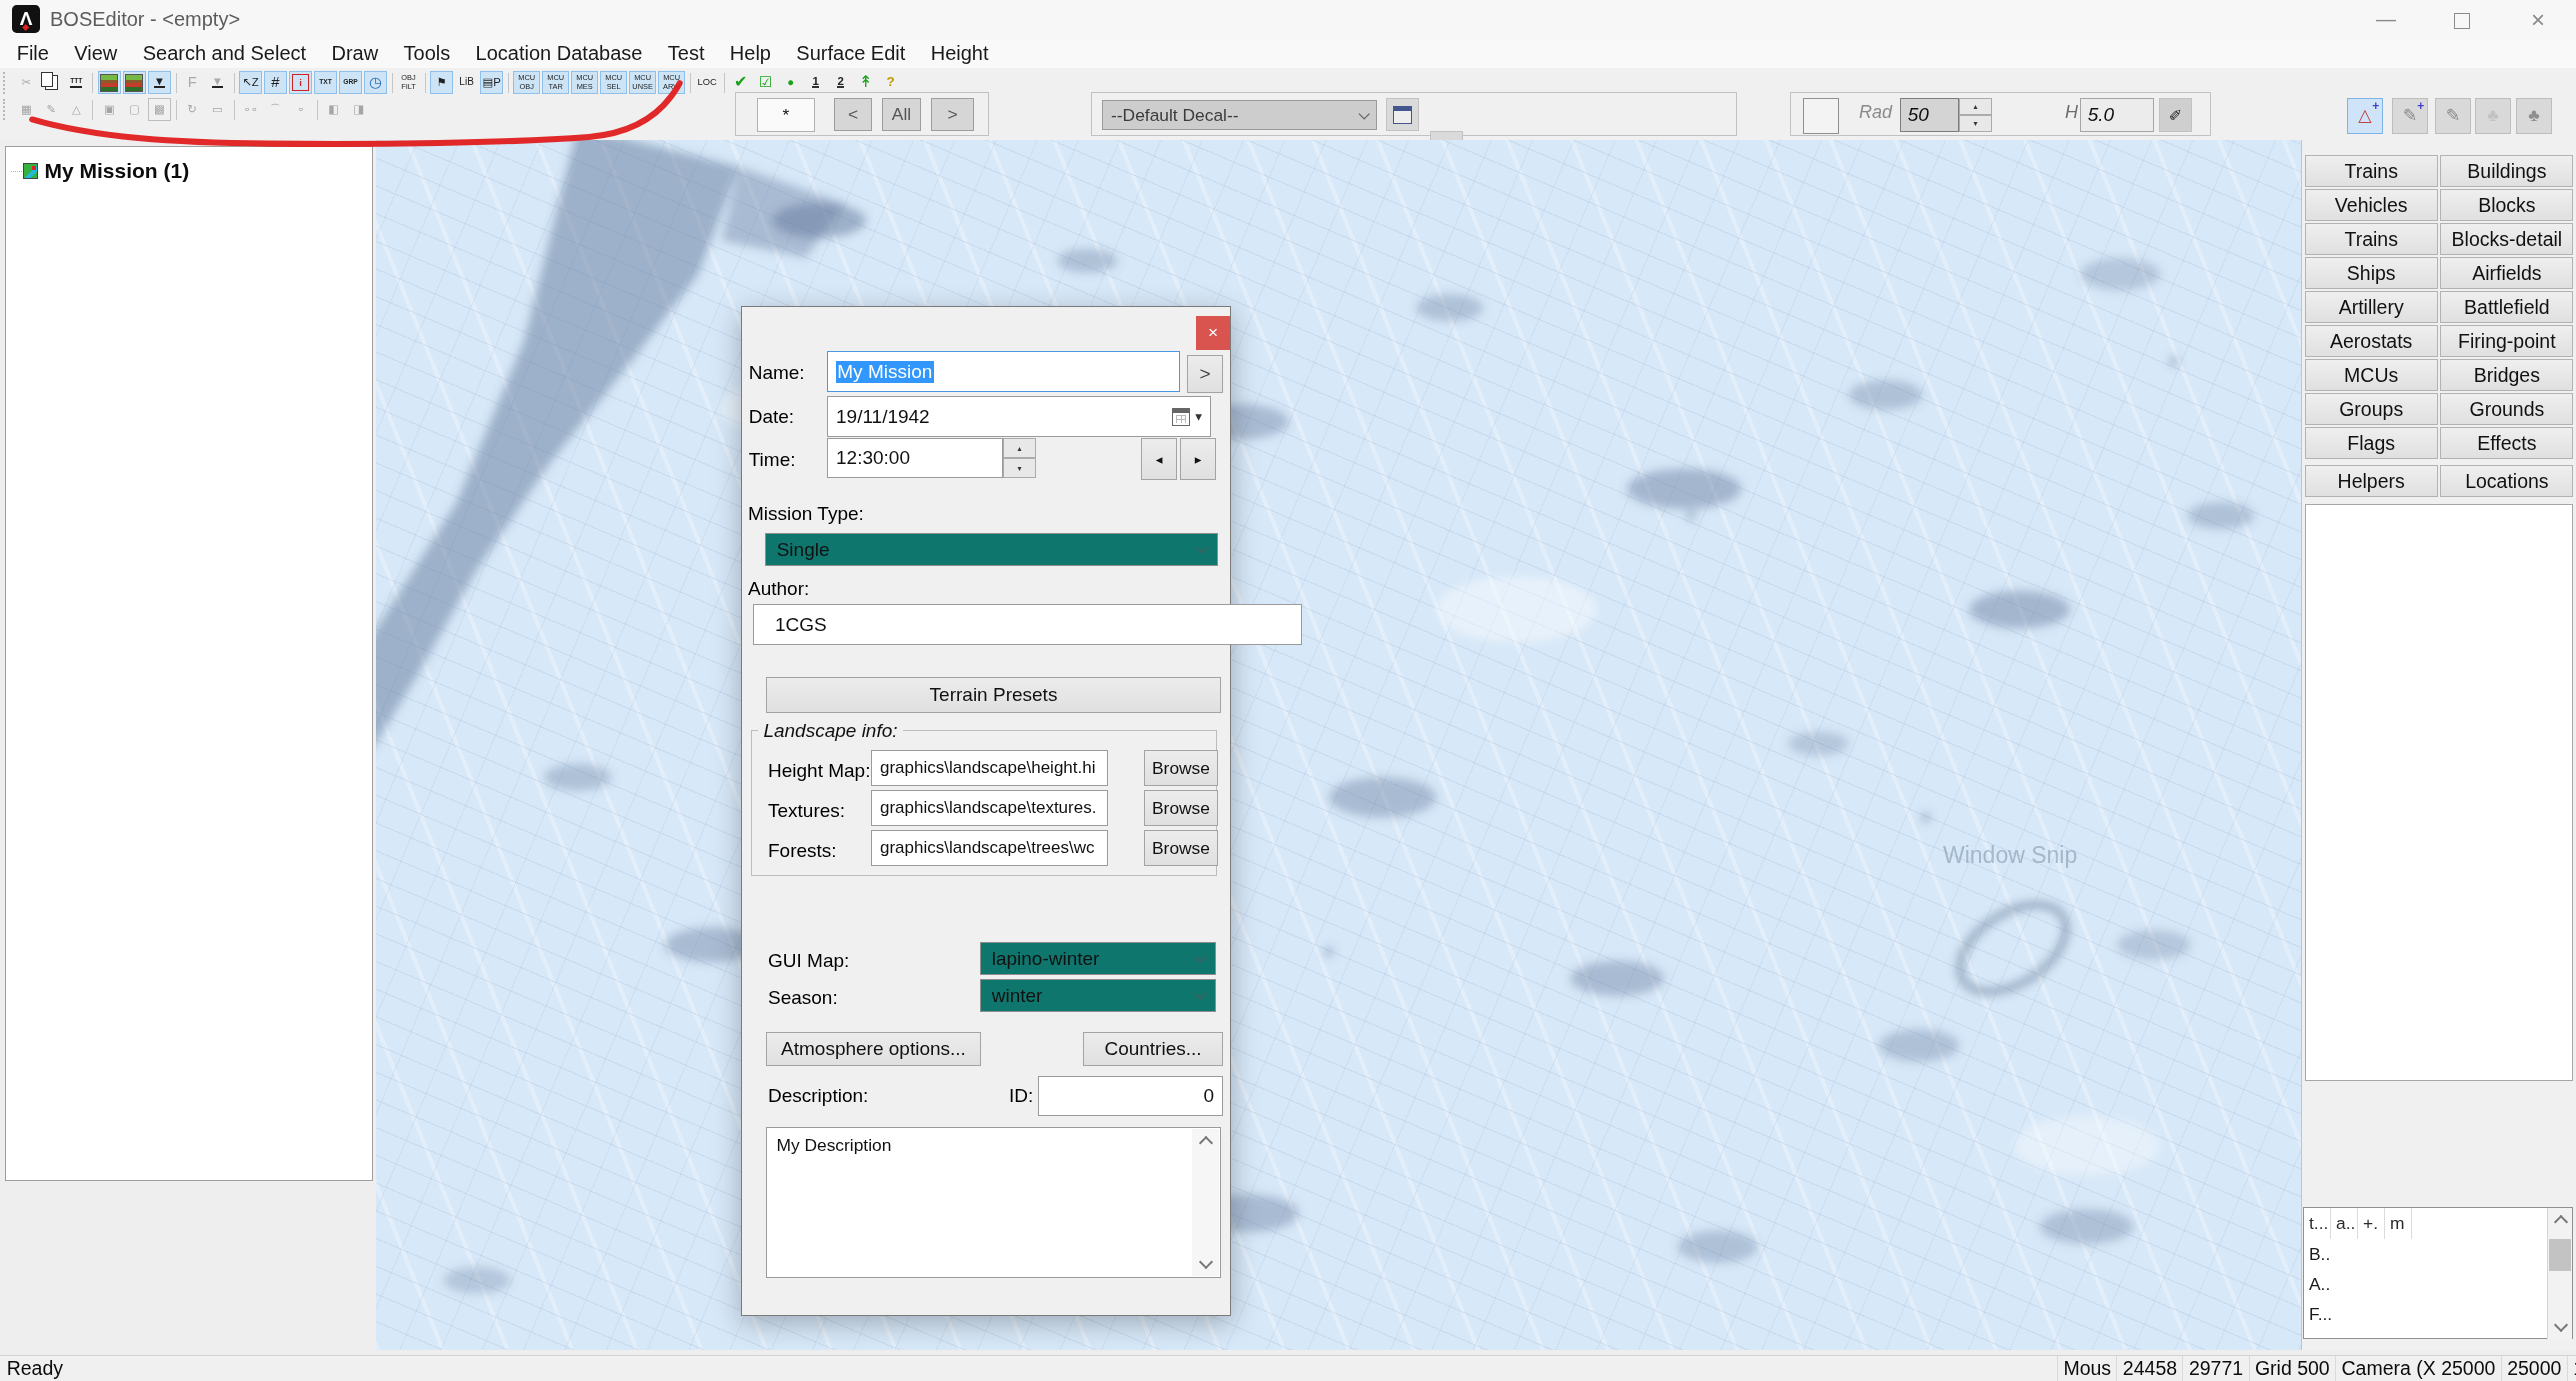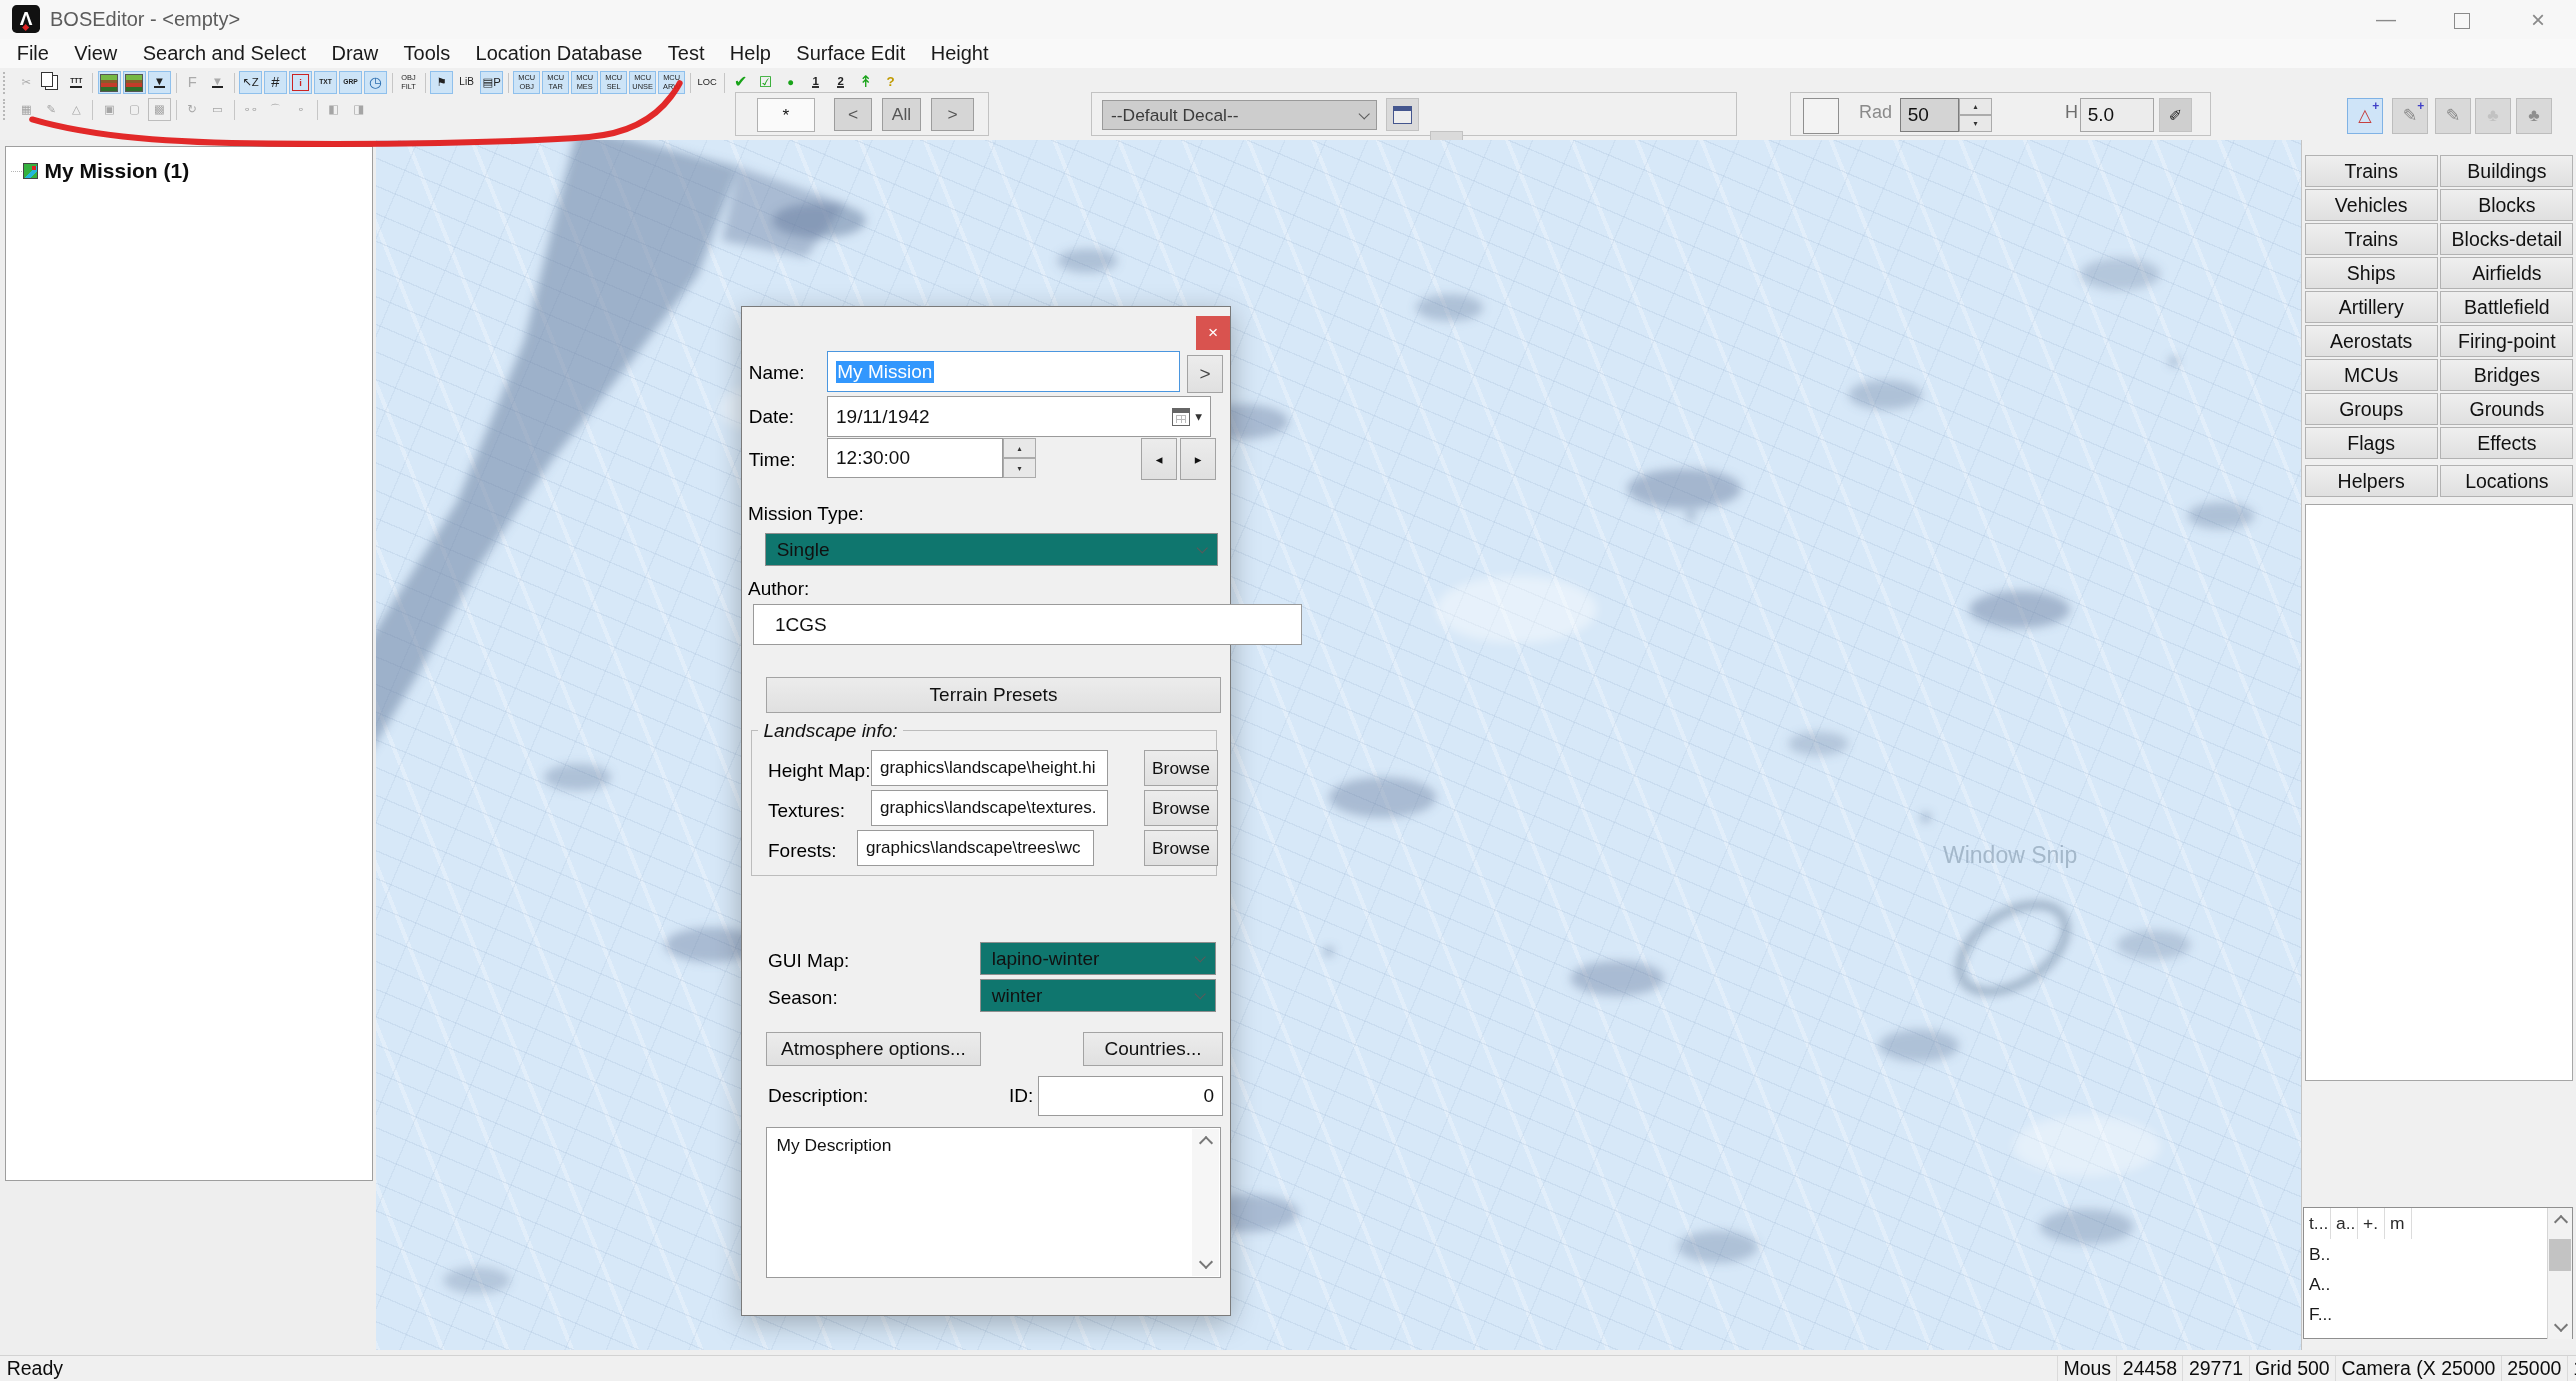--- a/index.html
+++ b/index.html
@@ -367,21 +367,21 @@
         </div>
       <div class="dicon abs" style="left:550px;top:5.4px;">
           <span class="pi">π</span>
           <span class="acc2">✔</span>
         </div>
       <div class="dicon abs redbox" style="left:592px;top:5.4px;">
           <span class="pi">π</span>
         </div>
     </div>
 
-    <div class="tgroup" style="left:1790px;top:24px;width:421px;height:44px;">
+    <div class="tgroup" style="left:1790px;top:24px;width:421px;height:44px;font-style:italic;">
       <div class="abs" style="left:12px;top:4.7px;width:34px;height:34px;background:#f3f3f3;border:0.7px solid #8f8f8f;"></div>
       <div class="abs" style="left:68px;top:9.4px;font-size:18px;color:#8a8a8a;">Rad</div>
       <div class="abs" style="left:109px;top:5.4px;width:59px;height:34px;background:#d4d4d4;border:0.7px solid #7d7d7d;font-size:19px;line-height:32px;padding-left:6.7px;box-sizing:border-box;">50</div>
       <div class="spin" style="left:168px;top:5.4px;height:34px;">
         <div>▴</div>
         <div>▾</div>
       </div>
       <div class="abs" style="left:274px;top:9.4px;font-size:18px;color:#6e6e6e;">H</div>
       <div class="abs" style="left:289px;top:5.4px;width:74px;height:34px;background:#ececec;border:0.7px solid #a5a5a5;font-size:19px;line-height:32px;padding-left:6.7px;box-sizing:border-box;">5.0</div>
       <div class="dicon abs" style="left:368px;top:5.4px;width:33px;height:34px;background:#cfcfcf;">✐</div>
@@ -554,21 +554,21 @@
 
     <div class="dlabel" style="left:26px;top:453px;">Height Map:</div>
     <div class="dinput pathinput" style="left:129px;top:443px;width:237px;height:36px;">graphics\landscape\height.hi</div>
     <div class="dbtn" style="left:402px;top:443px;width:74px;height:36px;font-size:17.4px;">Browse</div>
 
     <div class="dlabel" style="left:26px;top:493px;">Textures:</div>
     <div class="dinput pathinput" style="left:129px;top:483px;width:237px;height:36px;">graphics\landscape\textures.</div>
     <div class="dbtn" style="left:402px;top:483px;width:74px;height:36px;font-size:17.4px;">Browse</div>
 
     <div class="dlabel" style="left:26px;top:533px;">Forests:</div>
-    <div class="dinput pathinput" style="left:115px;top:523px;width:237px;height:36px;">graphics\landscape\trees\wc</div>
+    <div class="dinput pathinput" style="left:129px;top:523px;width:237px;height:36px;">graphics\landscape\trees\wc</div>
     <div class="dbtn" style="left:402px;top:523px;width:74px;height:36px;font-size:17.4px;">Browse</div>
 
 
     <div class="dlabel" style="left:26px;top:643px;">GUI Map:</div>
     <div class="dselect" style="left:238px;top:635px;width:236px;height:33px;">
       <span>lapino-winter</span>
         <span class="chev"></span>
     </div>
     <div class="dlabel" style="left:26px;top:680px;">Season:</div>
     <div class="dselect" style="left:238px;top:672px;width:236px;height:33px;">

